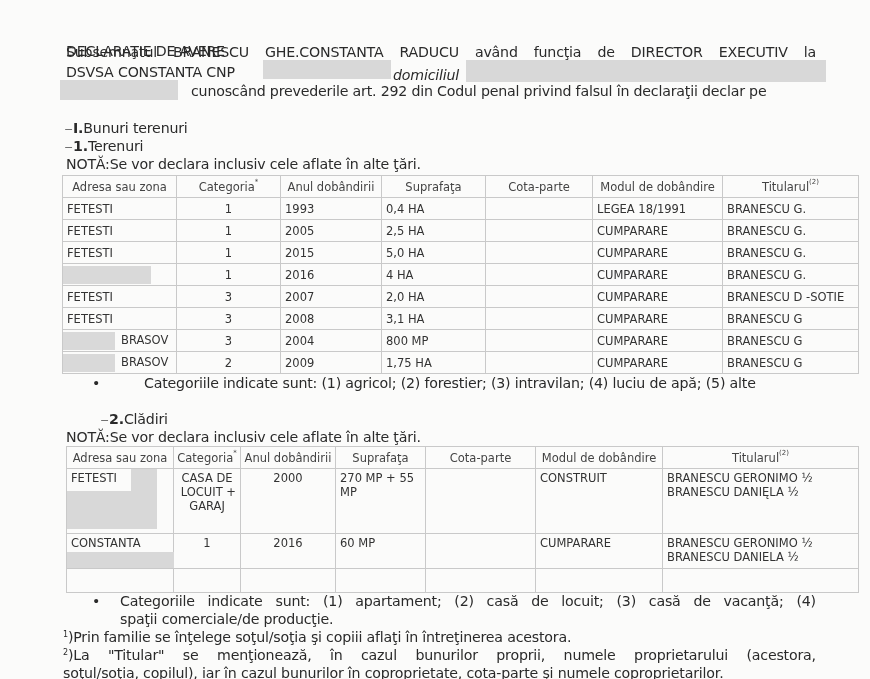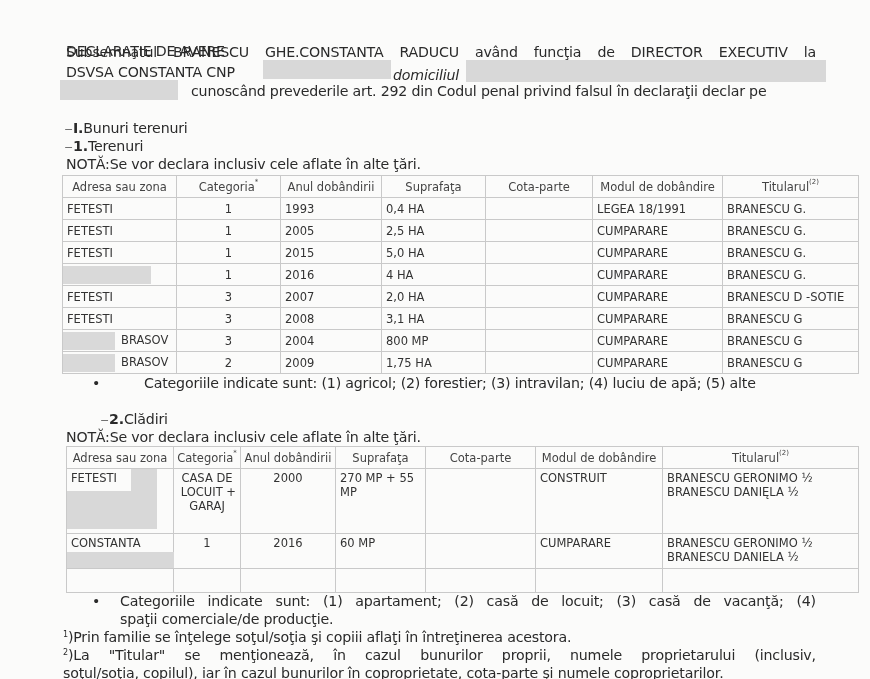--- a/index.html
+++ b/index.html
@@ -257,17 +257,17 @@
     <span><sup>2</sup><span>)La</span></span>
     <span>"Titular"</span>
     <span>se</span>
     <span>menţionează,</span>
     <span>în</span>
     <span>cazul</span>
     <span>bunurilor</span>
     <span>proprii,</span>
     <span>numele</span>
     <span>proprietarului</span>
-    <span>(inclusiv,</span>
+    <span>(acestora,</span>
   </div>
   <div class="line" style="left:63px; top:664px;">soţul/soţia, copilul), iar în cazul bunurilor în coproprietate, cota-parte şi numele coproprietarilor.</div>
 
 </div>
 
 </body></html>

